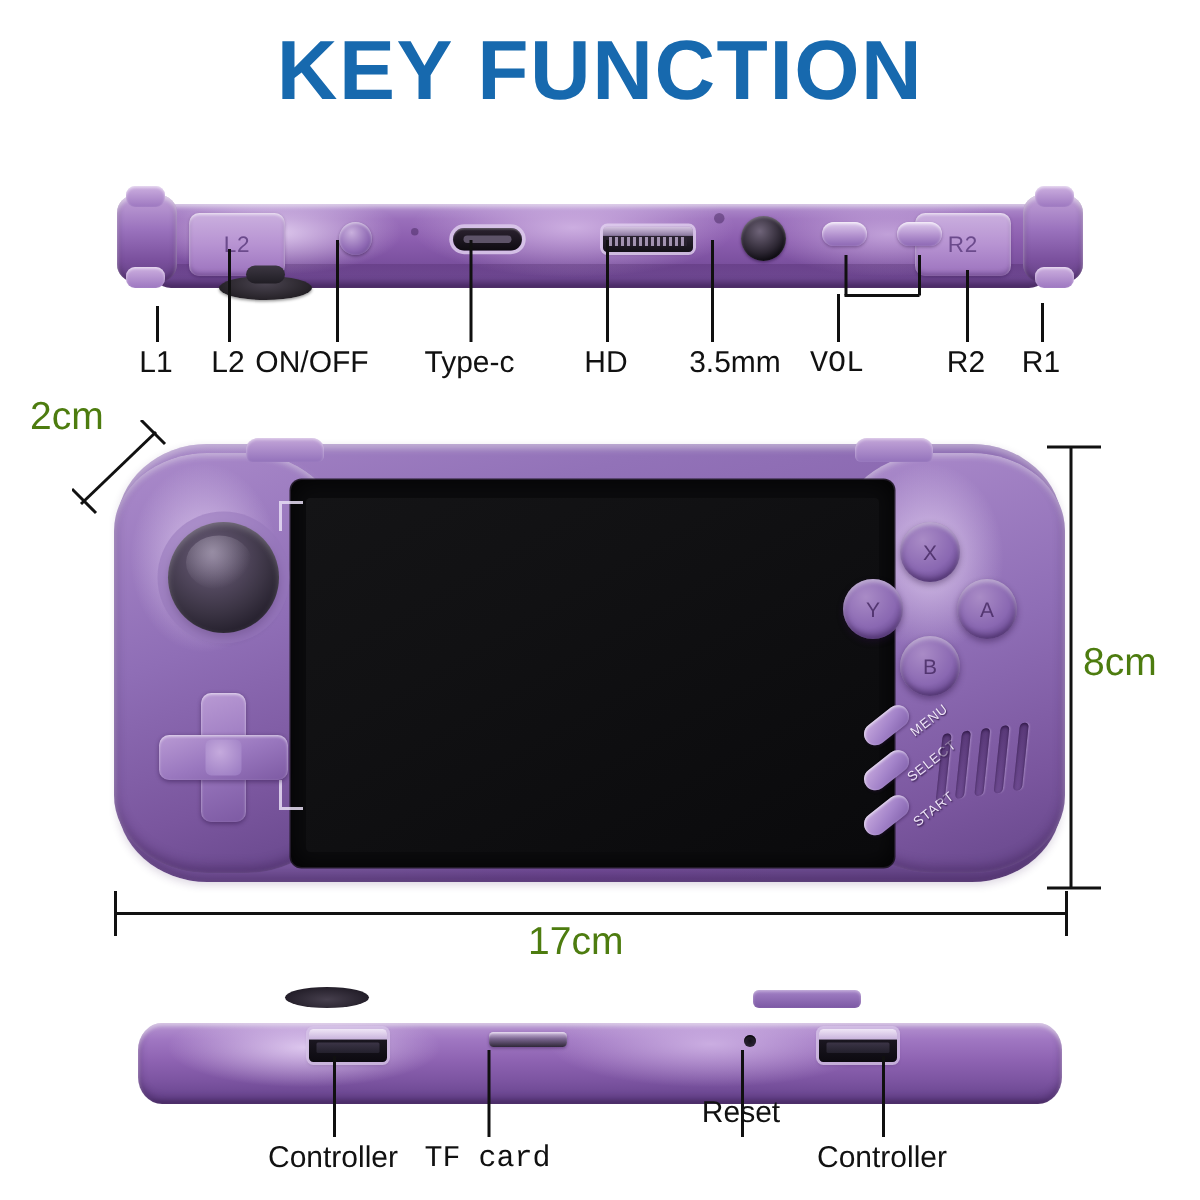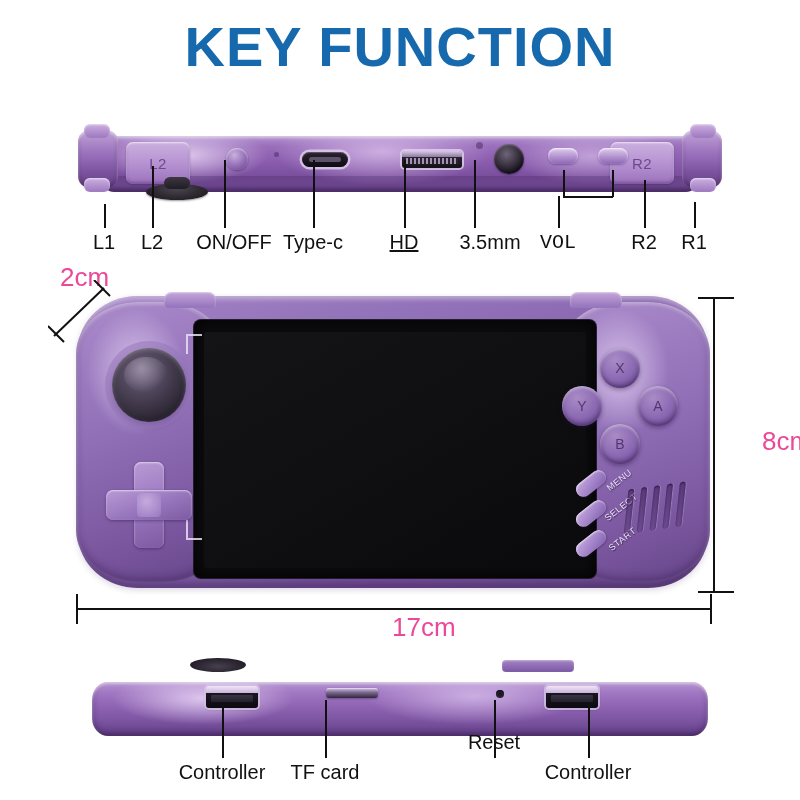--- a/index.html
+++ b/index.html
@@ -17,21 +17,21 @@
     left:0;top:18px;width:800px;text-align:center;
     font-size:56px;font-weight:bold;letter-spacing:1px;
     color:#1769ae;line-height:1.05;
   }
 
   
   .callout-label{
     font-size:20px;color:#111;white-space:nowrap;
     transform:translateX(-50%);text-align:center;
   }
-  .dim-label{font-size:26px;color:#ec4899;white-space:nowrap;font-weight:400;margin-left:40px;}
+  .dim-label{font-size:26px;color:#4d7c0f;white-space:nowrap;font-weight:400;}
 
   
   .leader{background:#101010;width:1.6px;}
   .hline{background:#101010;height:1.6px;}
 
   
   #topview{left:78px;top:122px;width:644px;height:82px;}
   .shell-top{
     position:absolute;left:22px;top:14px;width:600px;height:56px;
     border-radius:14px/16px;
@@ -313,25 +313,25 @@
     <div class="vent-dot" id="vent-1"></div>
     <div class="vent-dot" id="vent-2"></div>
   </div>
 
   <div class="abs" id="topview-callouts">
       <div class="abs leader" style="left: 104px; top: 204px; height: 24px;"></div>
       <div class="abs callout-label" style="left: 104px; top: 231px;">L1</div>
       <div class="abs leader" style="left: 152px; top: 166px; height: 62px;"></div>
       <div class="abs callout-label" style="left: 152px; top: 231px;">L2</div>
       <div class="abs leader" style="left: 224px; top: 160px; height: 68px;"></div>
-      <div class="abs callout-label" style="left: 234px; top: 231px;">ON/OFF</div>
+      <div class="abs callout-label" style="left: 208px; top: 231px;">ON/OFF</div>
       <div class="abs leader" style="left: 313px; top: 160px; height: 68px;"></div>
       <div class="abs callout-label" style="left: 313px; top: 231px;">Type-c</div>
       <div class="abs leader" style="left: 404px; top: 160px; height: 68px;"></div>
-      <div class="abs callout-label" style="left: 404px; top: 231px; text-decoration: underline;">HD</div>
+      <div class="abs callout-label" style="left: 404px; top: 231px;">HD</div>
       <div class="abs leader" style="left: 474px; top: 160px; height: 68px;"></div>
       <div class="abs callout-label" style="left: 474px; top: 231px; margin-left: 16px;">3.5mm</div>
       <div class="abs leader" style="left: 558px; top: 196px; height: 32px;"></div>
       <div class="abs callout-label" style="left: 558px; top: 231px; font-family: Liberation Mono, monospace;">VOL</div>
       <div class="abs leader" style="left: 644px; top: 180px; height: 48px;"></div>
       <div class="abs callout-label" style="left: 644px; top: 231px;">R2</div>
       <div class="abs leader" style="left: 694px; top: 202px; height: 26px;"></div>
       <div class="abs callout-label" style="left: 694px; top: 231px;">R1</div>
       <div class="abs hline" style="left: 563px; top: 196px; width: 50px;"></div>
       <div class="abs leader" style="left: 563px; top: 170px; height: 27px;"></div>
@@ -387,21 +387,21 @@
     <div class="usb-port" id="usb-left"></div>
     <div class="usb-port" id="usb-right"></div>
     <div class="abs" id="tf-slot"></div>
     <div class="abs" id="reset-hole"></div>
   </div>
 
   <div class="abs" id="bottomview-callouts">
       <div class="abs leader" style="left: 222px; top: 704px; height: 54px;"></div>
       <div class="abs callout-label" style="left: 222px; top: 761px;">Controller</div>
       <div class="abs leader" style="left: 325px; top: 700px; height: 58px;"></div>
-      <div class="abs callout-label" style="left: 325px; top: 761px;">TF card</div>
+      <div class="abs callout-label" style="left: 325px; top: 761px; font-family: Liberation Mono, monospace;">TF card</div>
       <div class="abs leader" style="left: 494px; top: 700px; height: 58px;"></div>
       <div class="abs callout-label" style="left: 494px; top: 731px;">Reset</div>
       <div class="abs leader" style="left: 588px; top: 704px; height: 54px;"></div>
       <div class="abs callout-label" style="left: 588px; top: 761px;">Controller</div>
     </div>
 
   <div class="abs" id="dim-2cm">
     <div class="abs dim-label" id="dim-2cm-label">2cm</div>
     <svg class="abs" style="left:48px;top:280px;" width="64" height="64">
       <line x1="6" y1="56" x2="56" y2="8" stroke="#111" stroke-width="2"></line>

